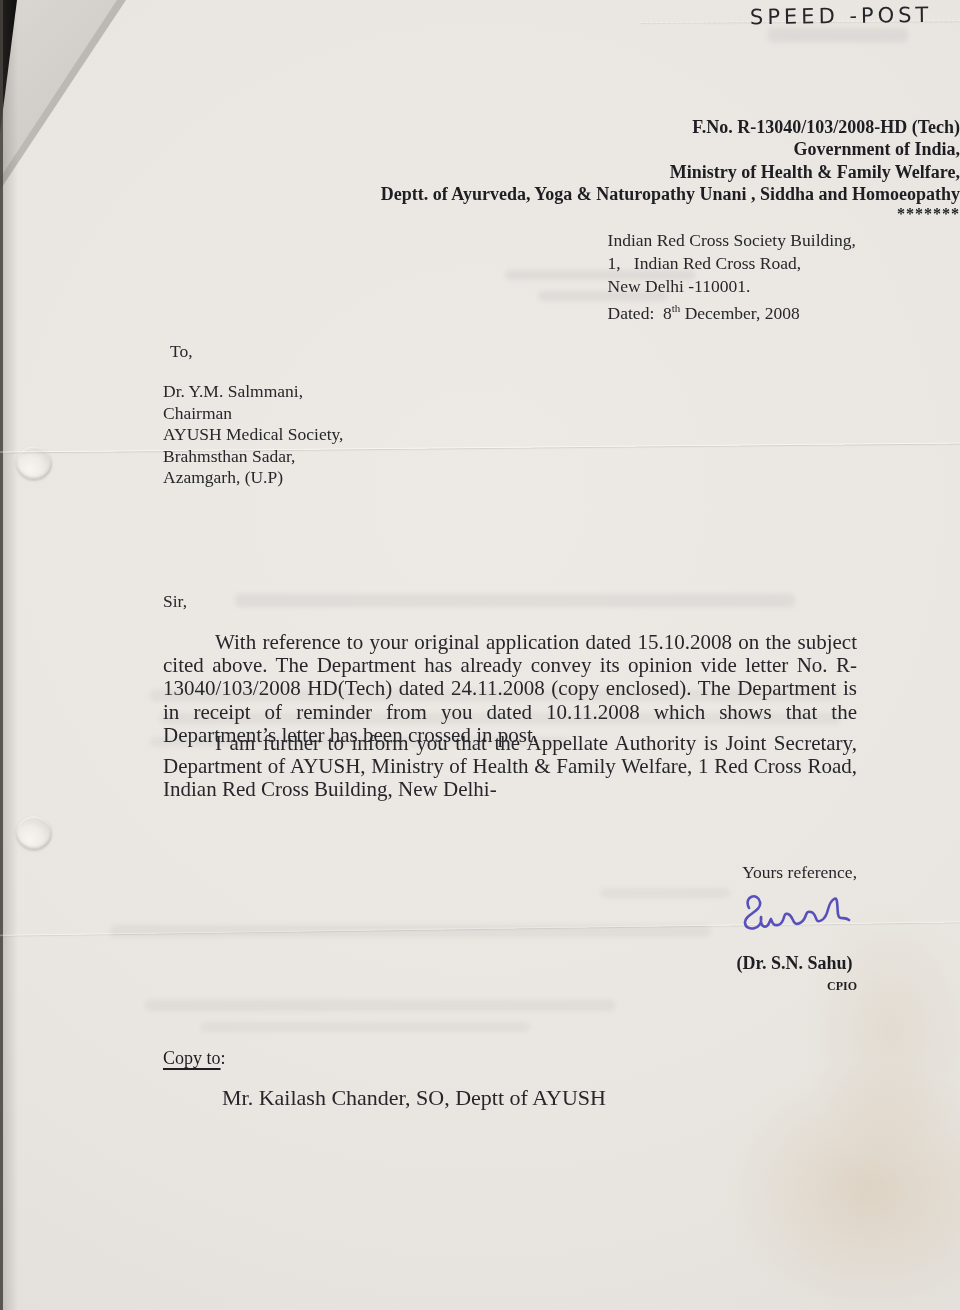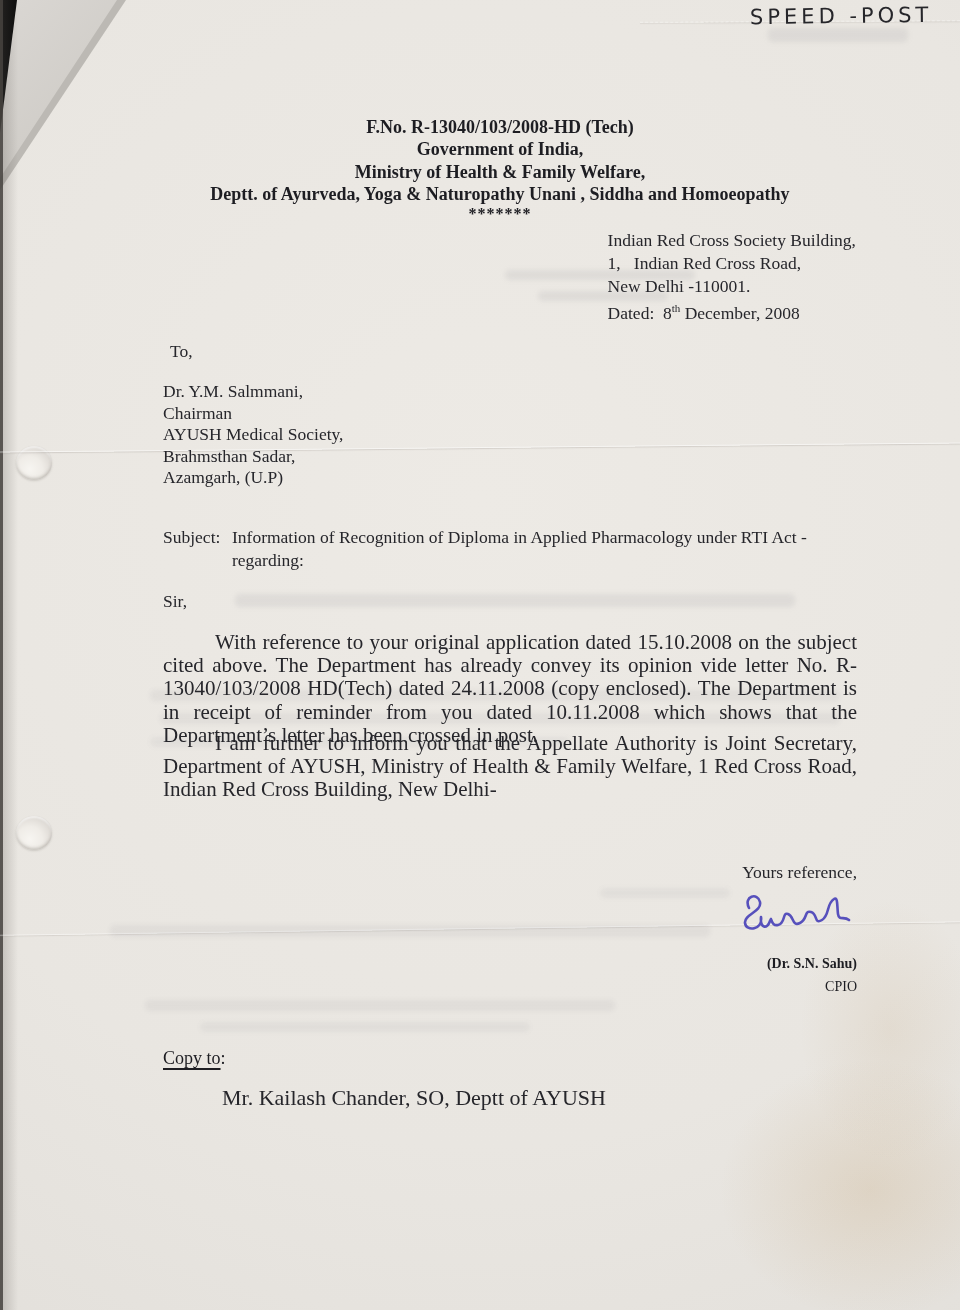--- a/index.html
+++ b/index.html
@@ -38,38 +38,38 @@
   .stain.s2{right:-20px;bottom:150px;width:180px;height:260px;
     background:radial-gradient(closest-side, rgba(180,145,95,.12), rgba(180,145,95,0));}
   .smudge{position:absolute;background:rgba(118,116,128,.11);filter:blur(2.5px);border-radius:5px;}
   
   .speed-post{position:absolute;left:750px;top:4px;
     font-family:"DejaVu Sans",sans-serif;font-size:21px;letter-spacing:4px;
     color:#26262a;transform:rotate(-.8deg);white-space:nowrap;}
   .sig-svg{display:block;margin:4px 0 0 auto;}
   
   .header-block{position:absolute;left:0;top:116px;width:100%;padding-left:40px;box-sizing:border-box;
-    text-align:center;font-weight:bold;font-size:18px;line-height:22.4px;color:#1d1d22;}
+    text-align:right;font-weight:bold;font-size:18px;line-height:22.4px;color:#1d1d22;}
   .header-block .stars{font-size:16px;line-height:15px;letter-spacing:1px;}
   .addr-block{position:absolute;right:104px;top:229px;text-align:left;
     font-size:17.5px;line-height:22.8px;}
   .addr-block sup{font-size:11px;}
   .to{position:absolute;left:170px;top:341px;font-size:17.5px;}
   .recipient{position:absolute;left:163px;top:381px;font-size:17.5px;line-height:21.6px;}
   .subject{position:absolute;left:163px;top:526px;width:698px;
     display:grid;grid-template-columns:69px 1fr;font-size:17.5px;line-height:23px;}
   .sir{position:absolute;left:163px;top:591px;font-size:17.5px;}
   .para{position:absolute;left:163px;width:694px;font-size:21px;line-height:23.2px;
     text-align:justify;text-indent:52px;}
   .para.p1{top:631px;}
   .para.p2{top:732px;}
   .closing{position:absolute;right:103px;top:861px;text-align:right;
     font-size:17.5px;line-height:23px;}
-  .closing .name{font-weight:bold;font-size:14px;margin-top:6px;color:#1d1d22;}
-  .closing .cpio{font-weight:normal;font-size:14px;color:#1d1d22;}
+  .closing .name{font-weight:bold;font-size:18px;margin-top:6px;color:#1d1d22;text-align:center;}
+  .closing .cpio{font-weight:bold;font-size:12px;color:#1d1d22;}
   .copyto{position:absolute;left:163px;top:1040px;font-size:18px;font-weight:normal;color:#1d1d22;margin-top:8px;}
   .copyto .ul{text-decoration:underline;text-decoration-thickness:2px;text-underline-offset:4px;}
   .copy-recipient{position:absolute;left:222px;top:1085px;font-size:22px;}
 </style>
 </head>
 <body>
 
 <div class="page">
 
   <div class="fold-shadow"></div>
@@ -116,24 +116,20 @@
 
   <div class="to">To,</div>
   <div class="recipient">
     <div>Dr. Y.M. Salmmani,</div>
     <div>Chairman</div>
     <div>AYUSH Medical Society,</div>
     <div>Brahmsthan Sadar,</div>
     <div>Azamgarh, (U.P)</div>
   </div>
 
-  <div class="subject">
-    <span class="subject-label">Subject:</span>
-    <span class="subject-text">Information of Recognition of Diploma in Applied Pharmacology under RTI Act -regarding:</span>
-  </div>
 
   <div class="sir">Sir,</div>
 
   <div class="para p1">With reference to your original application dated 15.10.2008 on the subject cited above.  The Department has already convey its opinion vide letter No. R-13040/103/2008 HD(Tech) dated 24.11.2008 (copy enclosed).  The Department is  in receipt of reminder from you dated 10.11.2008 which shows that the Department’s letter has been crossed in post.</div>
   <div class="para p2">I am further to  inform you that the Appellate Authority is Joint Secretary, Department of AYUSH, Ministry of Health &amp; Family Welfare, 1 Red Cross Road, Indian Red Cross Building, New Delhi-</div>
 
   <div class="closing">
     <div>Yours reference,</div>
     <svg class="sig-svg" width="125" height="58" viewBox="0 0 125 58">
       <path d="M17 20 C11 8 26 4 28 14 C30 24 12 26 13 35 C14 44 31 42 29 29 C28 40 35 42 38 33 C40 26 38 39 46 37 C54 35 50 24 56 26 C62 28 60 39 68 35 C76 31 72 22 79 24 C86 26 82 37 90 32 C98 27 94 16 102 11 C106 8 105 19 106 26 C107 33 112 28 117 32" fill="none" stroke="#4a43b8" stroke-width="2.6" stroke-linecap="round" stroke-linejoin="round" opacity="0.92"></path>

